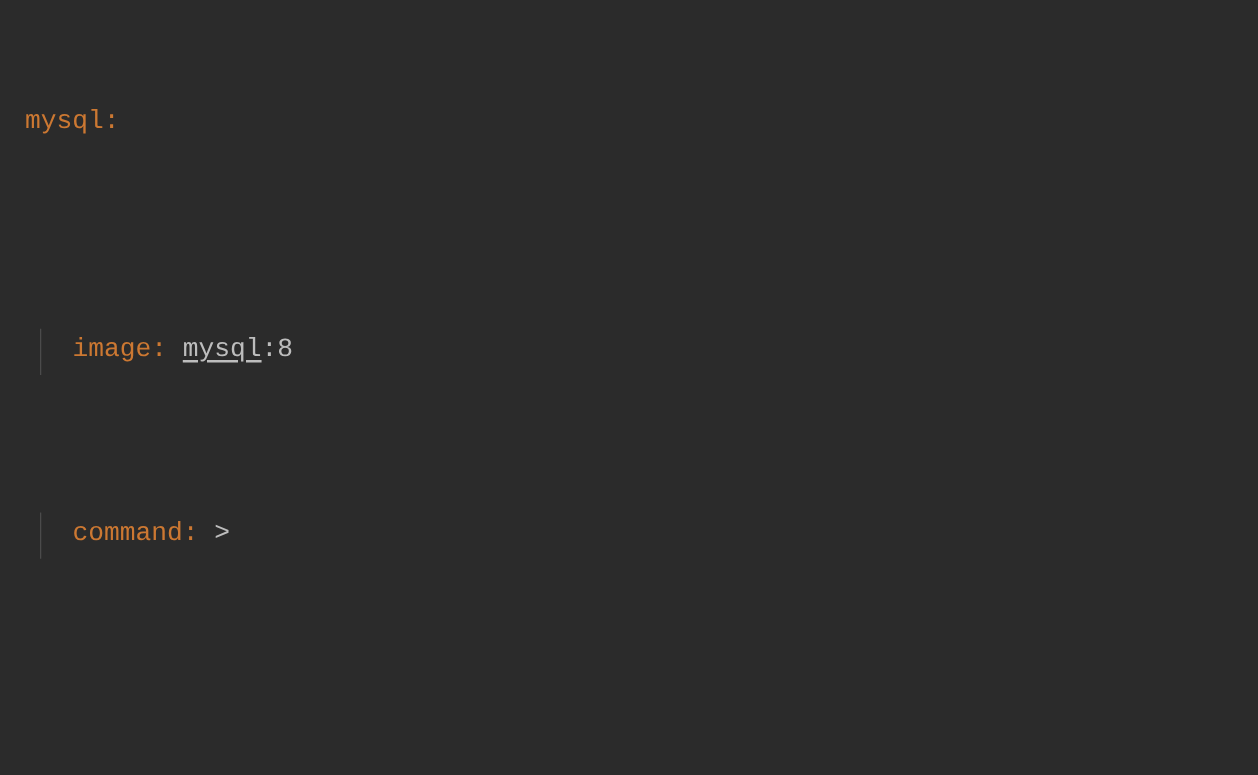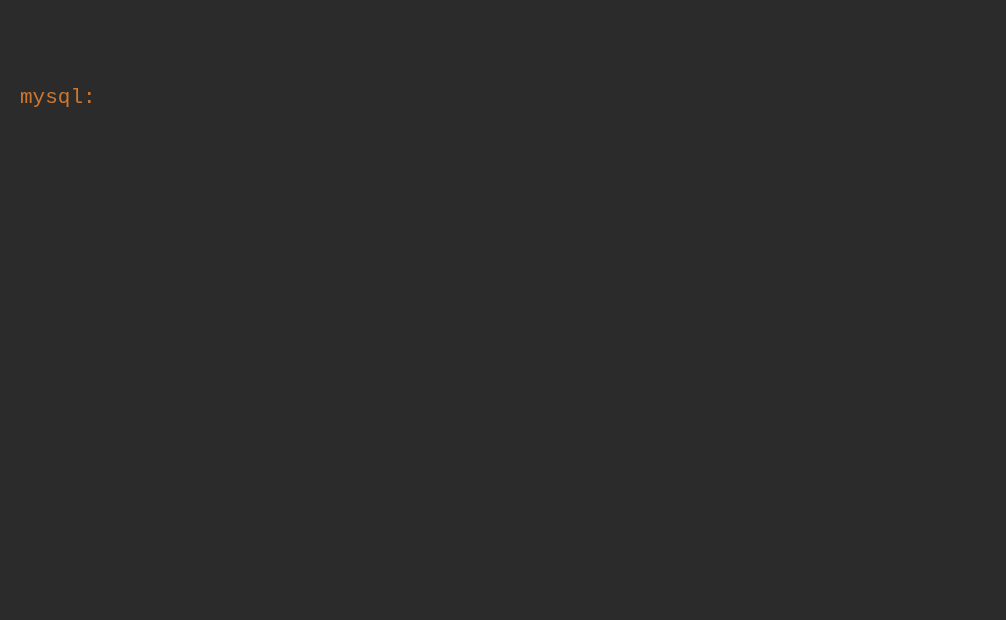--- a/index.html
+++ b/index.html
@@ -37,21 +37,23 @@
   .ind0 { padding-left: 10px; }
   .ind1 { padding-left: 48px; }
 </style>
 </head>
 <body>
 
 <div class="editor">
   <div class="line ind0"><span class="k">mysql</span><span class="kc">:</span></div>
 
 
+  <div class="line ind1 guide-1"><span class="k">image</span><span class="kc">:</span> <span class="s underline">mysql</span><span class="s">:8</span></div>
 
+  <div class="line ind1 guide-1"><span class="k">command</span><span class="kc">:</span> <span class="sgn">&gt;</span></div>
 
   
   
   
   
 
   
 
   
   

